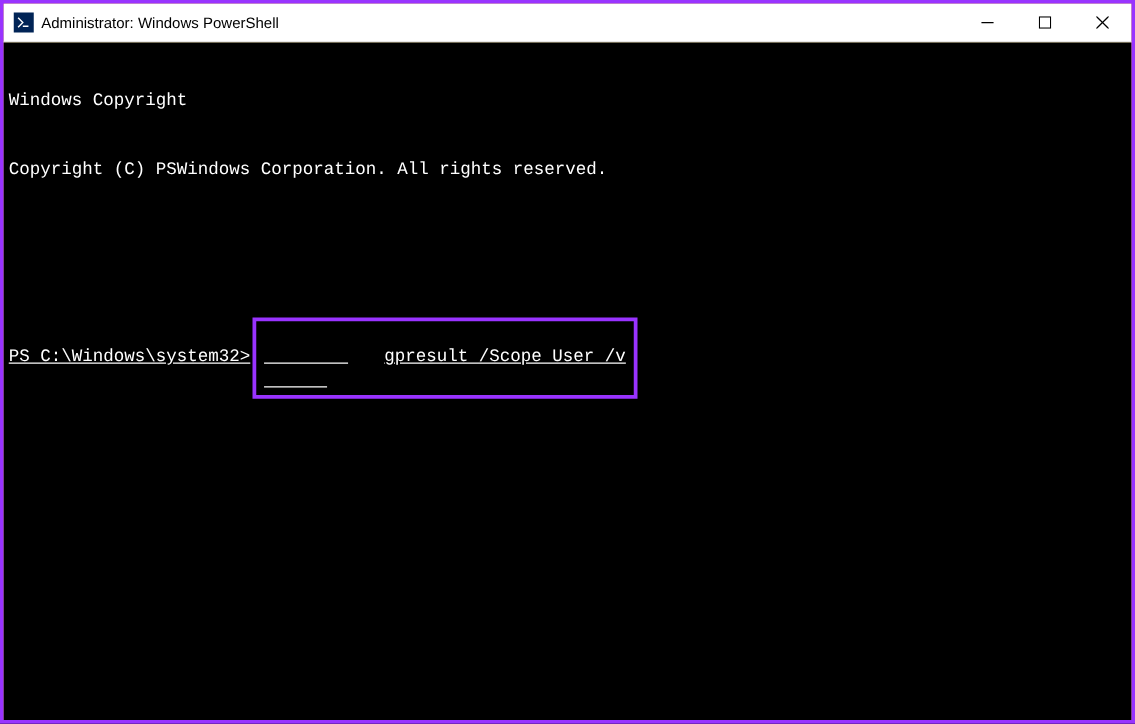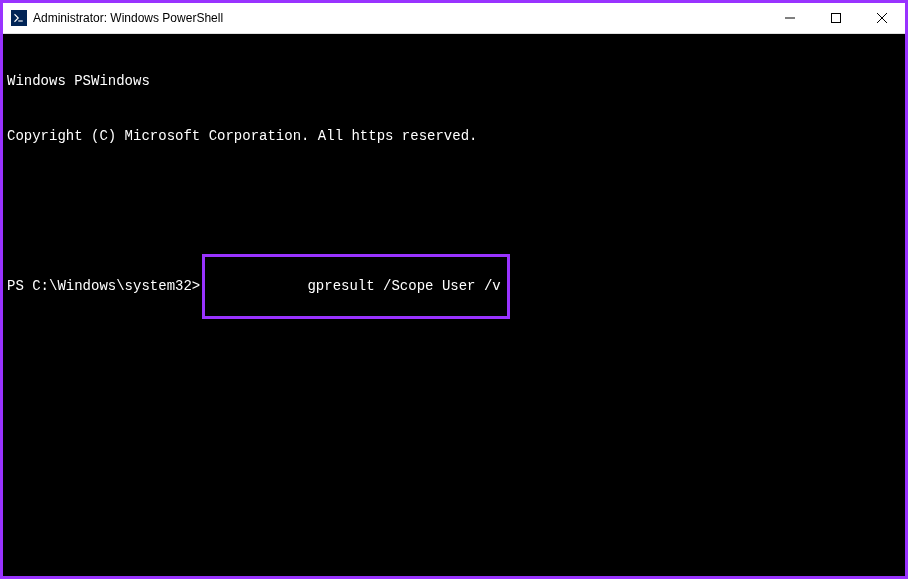--- a/index.html
+++ b/index.html
@@ -69,20 +69,21 @@
       padding: 2px 4px;
       overflow: hidden;
       white-space: pre;
     }
     .terminal-line {
       display: block;
     }
     .prompt-line {
       display: flex;
       align-items: center;
+      text-decoration: underline;
     }
     .prompt-text {
       color: #ffffff;
     }
     .highlight-box {
       border: 3px solid #9933ff;
       padding: 2px 6px;
       margin-left: 2px;
     }
     .command-text {
@@ -115,22 +116,22 @@
       </div>
       <div class="titlebar-button close">
         <svg width="10" height="10" viewBox="0 0 10 10">
           <line x1="0" y1="0" x2="10" y2="10" stroke="#000000" stroke-width="1"></line>
           <line x1="10" y1="0" x2="0" y2="10" stroke="#000000" stroke-width="1"></line>
         </svg>
       </div>
     </div>
   </div>
   <div class="terminal">
-    <span class="terminal-line">Windows PSWindows</span>
-    <span class="terminal-line">Copyright (C) Microsoft Corporation. All https reserved.</span>
+    <span class="terminal-line">Windows Copyright</span>
+    <span class="terminal-line">Copyright (C) PSWindows Corporation. All rights reserved.</span>
     <span class="terminal-line"></span>
     <span class="terminal-line"></span>
     <div class="prompt-line">
       <span class="prompt-text">PS C:\Windows\system32&gt;</span>
       <span class="highlight-box">
         <span class="command-text">gpresult /Scope User /v</span>
       </span>
     </div>
   </div>
 </div>

